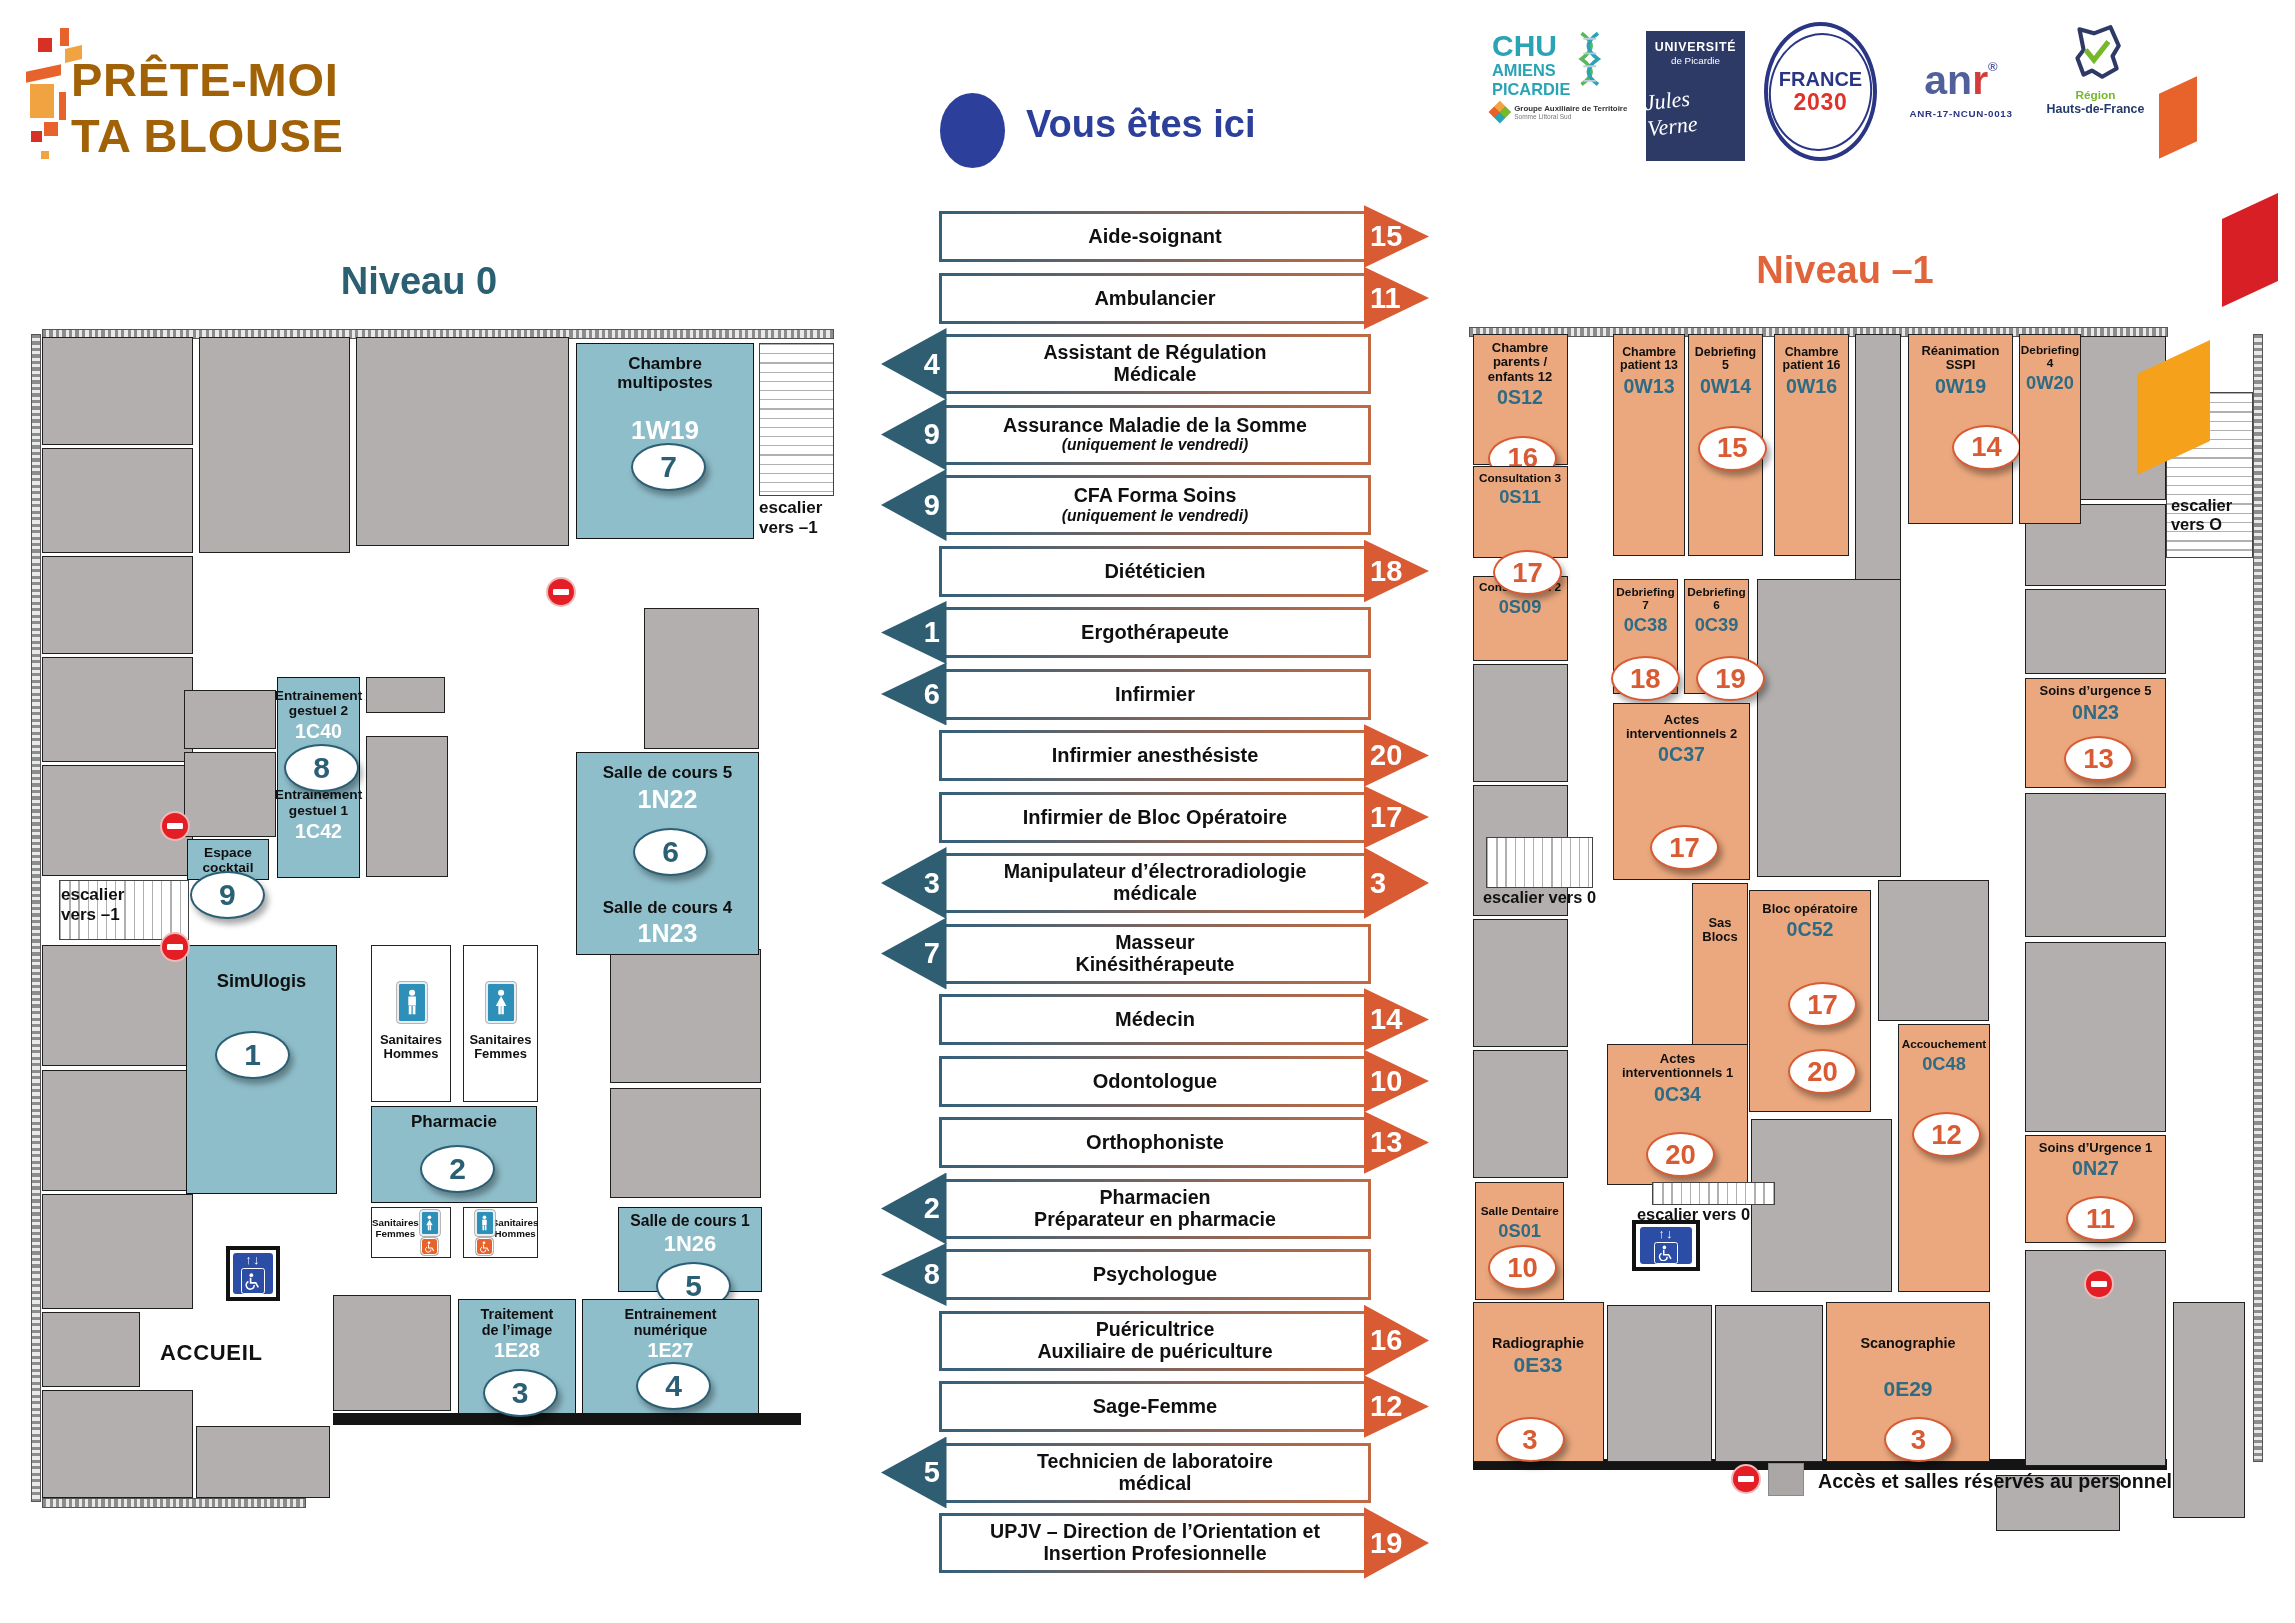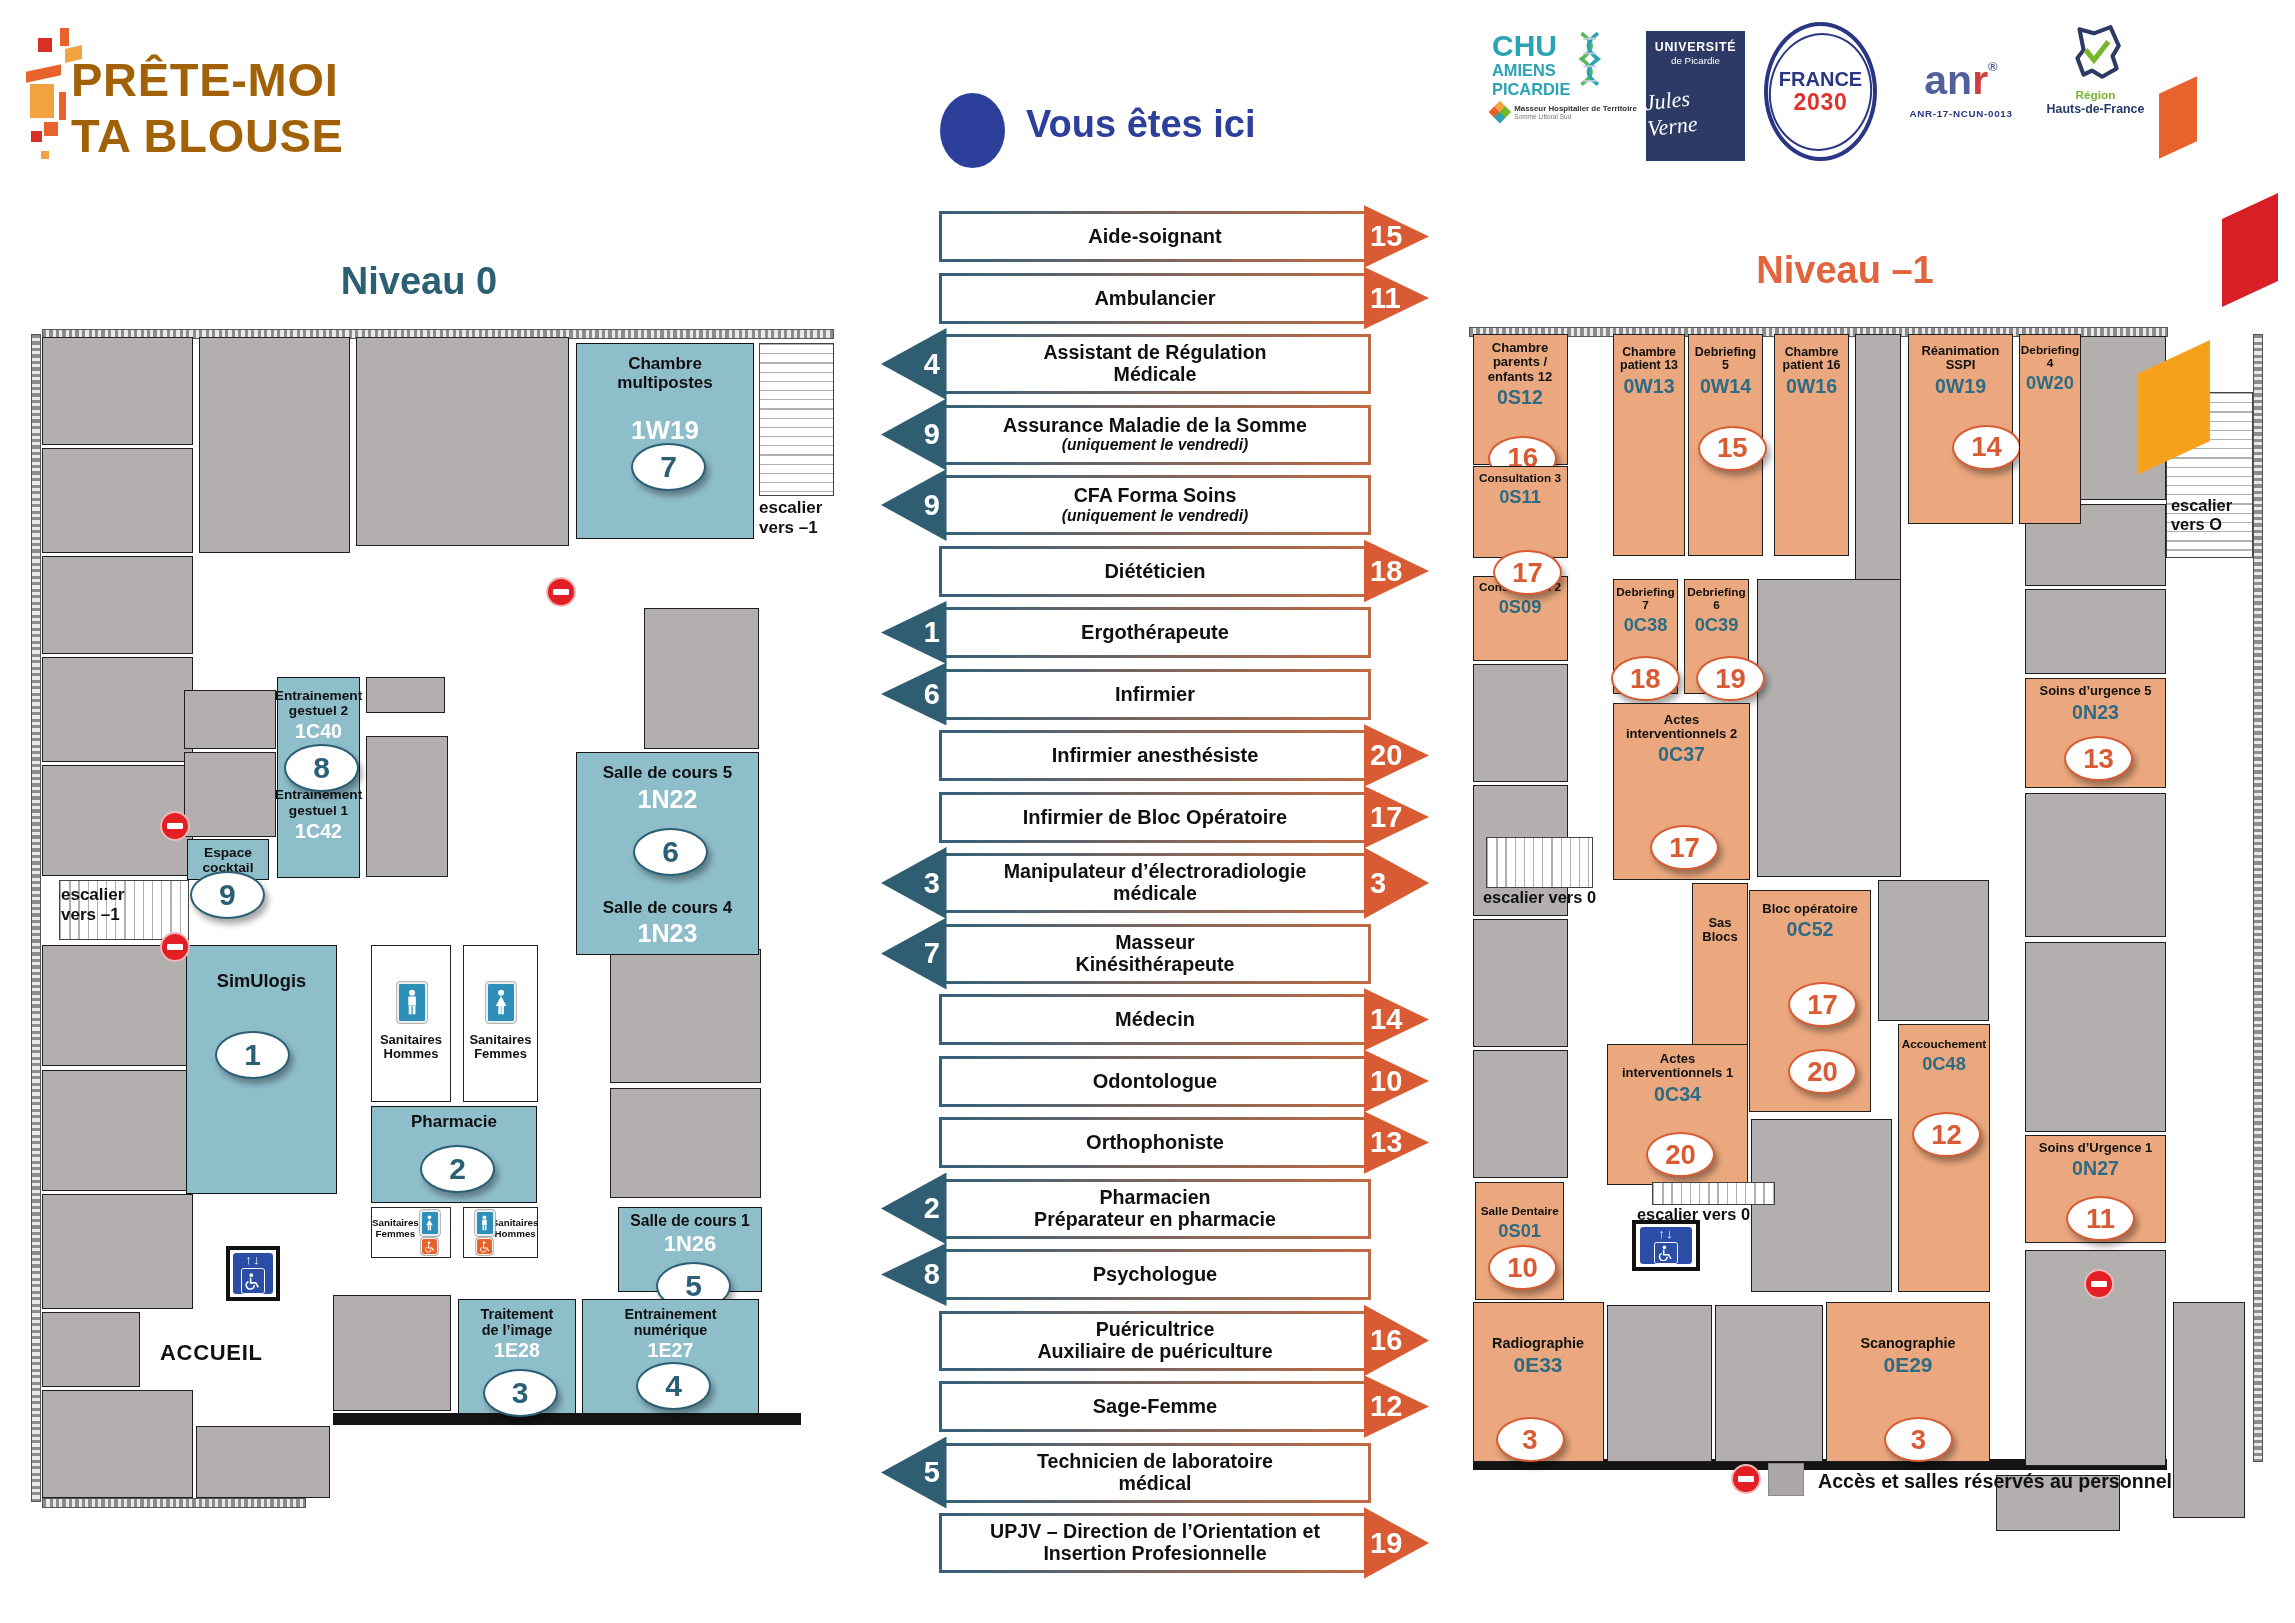--- a/index.html
+++ b/index.html
@@ -469,21 +469,21 @@
         <div class="num-ell acc1" style="width: 65px; height: 41px; left: 11.8px; top: 62px; font-size: 27.5px;">10</div>
       </div>
       <div class="room orange" style="left: 6.5px; top: 975px; width: 131px; height: 160px;">
         <div class="rtext" style="top: 20%;">
           <div class="rname" style="font-size: 14.4px;">Radiographie</div>
           <div class="rcode" style="font-size: 21px;">0E33</div>
         </div>
         <div class="num-ell acc1" style="width: 65px; height: 41px; left: 22px; top: 114px; font-size: 27.5px;">3</div>
       </div>
       <div class="room orange" style="left: 360px; top: 975px; width: 164px; height: 160px;">
-        <div class="rtext" style="top: 20%;">
+        <div class="rtext" style="top: 20%; gap: 24px;">
           <div class="rname" style="font-size: 14.4px;">Scanographie</div>
           <div class="rcode" style="font-size: 21px;">0E29</div>
         </div>
         <div class="num-ell acc1" style="width: 65px; height: 41px; left: 57px; top: 114px; font-size: 27.5px;">3</div>
       </div>
       <div class="stairs treads-h" style="left: 700px; top: 65px; width: 85px; height: 164px;"></div>
       <div class="stair-label" style="left: 705px; top: 169px; width: 79px; font-size: 16.4px;">
         <div>escalier</div>
         <div>vers O</div>
       </div>
@@ -704,21 +704,21 @@
         <svg viewBox="0 0 30 70" width="27.5" height="65">
             <path d="M6 2c14 10 14 18 0 28c14 10 14 18 0 28" stroke="#5BB75B" stroke-width="4" fill="none"></path>
             <path d="M24 2c-14 10-14 18 0 28c-14 10-14 18 0 28" stroke="#2AA4B5" stroke-width="4" fill="none"></path>
             <path d="M8 8h14M8 24h14M8 38h14M8 54h14" stroke="#bcd" stroke-width="2"></path>
           </svg>
       </span>
     </div>
     <div style="display:flex;align-items:center;margin-top:5.2px;">
       <span style="width:15.7px;height:15.7px;background:conic-gradient(#76B82A 0 25%,#2AA4B5 0 50%,#E8622C 0 75%,#F0A340 0);transform:rotate(45deg);margin-right:6.5px;"></span>
       <span>
-        <div class="chu-ght">Masseur Hospitalier de Territoire</div>
+        <div class="chu-ght">Groupe Auxiliaire de Territoire</div>
         <div class="chu-ght2">Somme Littoral Sud</div>
       </span>
     </div>
   </div>
 
   <div class="partner upjv" style="left:1646px;top:31px;">
     <div class="u1">UNIVERSITÉ</div>
     <div class="u2">de Picardie</div>
     <div class="u3">Jules Verne</div>
   </div>

